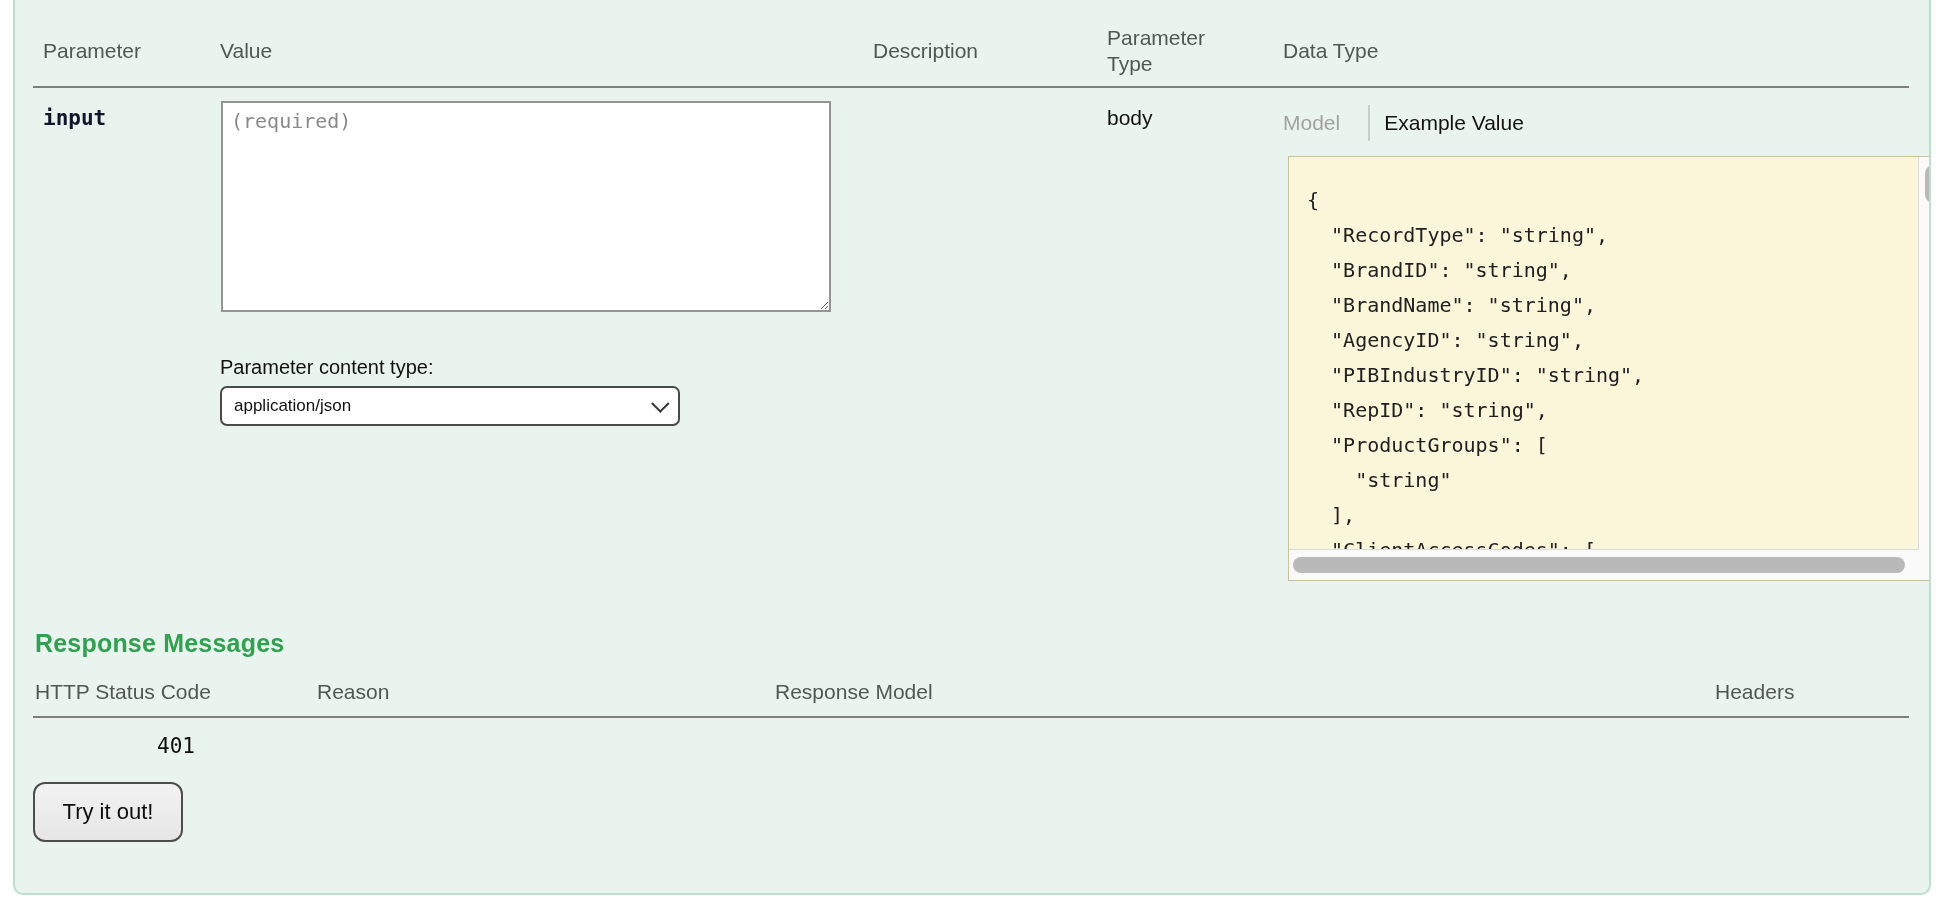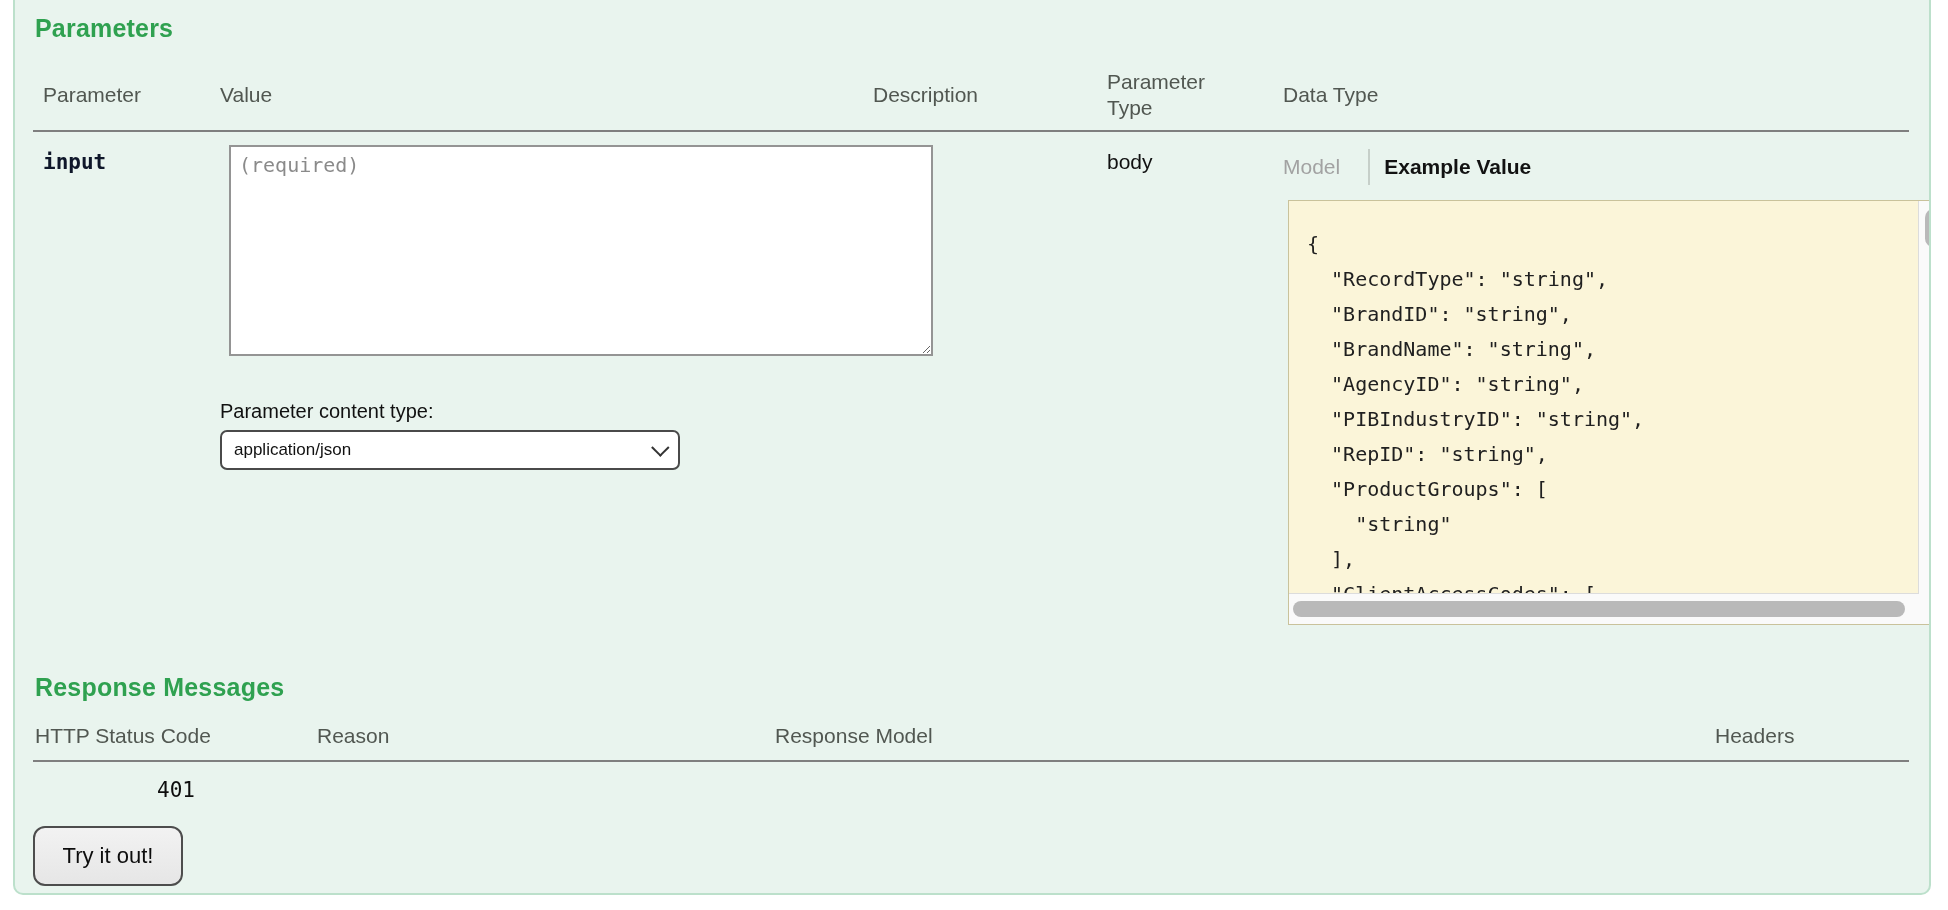--- a/index.html
+++ b/index.html
@@ -27,21 +27,21 @@
   .phead { margin-top:16px; min-height:70px; align-items:center; }
   .phead .hcell { color:#515751; font-size:21px; }
   .hcell-narrow span { display:inline-block; max-width:110px; line-height:26px; }
 
   .pbody { padding-top:13px; align-items:start; }
   .mono { font-family:"DejaVu Sans Mono","Liberation Mono",monospace; }
   .param-name { font-size:21px; font-weight:bold; color:#0f172a; padding-top:5px; }
   .param-type { font-size:21px; color:#111; padding-top:5px; }
 
   textarea.value-input {
-    display:block; margin-left:9px; width:704px; height:211px;
+    display:block; margin-left:1px; width:610px; height:211px;
     border:2px solid #949494; background:#ffffff; resize:both;
     font-family:"DejaVu Sans Mono","Liberation Mono",monospace;
     font-size:20px; color:#222; padding:6px 8px;
   }
   textarea.value-input::placeholder { color:#8a8a8a; opacity:1; }
 
   .ct-label { margin-top:44px; font-size:20px; color:#111; }
   .select-box {
     margin-top:7px; width:460px; height:40px; background:#fff;
     border:2px solid #4a4a4a; border-radius:7px;
@@ -52,21 +52,21 @@
   .chevron {
     width:13px; height:13px; border-right:2.5px solid #333; border-bottom:2.5px solid #333;
     transform:rotate(45deg) translateY(-4px);
   }
 
   
   .dt-cell { }
   .dt-tabs { display:flex; align-items:center; margin-top:2px; height:40px; }
   .tab-model { color:#a2a2a2; font-size:21px; padding-right:28px; cursor:pointer; }
   .tab-divider { width:2px; height:36px; background:#c6cfc9; }
-  .tab-example { color:#121212; font-size:21px; font-weight:700; padding-left:14px; cursor:pointer; }
+  .tab-example { color:#121212; font-size:21px; font-weight:400; padding-left:14px; cursor:pointer; }
 
   .example-panel {
     position:relative; margin:13px 0 0 5px; width:661px; height:425px;
     background:#fafafa; border:1px solid #c9c29b;
   }
   .example-scroll {
     position:absolute; left:0; top:0; right:29px; bottom:30px;
     background:#fbf5d9; border-right:1px solid #dcdcdc; border-bottom:1px solid #dcdcdc;
     overflow:hidden;
   }
@@ -95,21 +95,20 @@
     border:2px solid #4d4d4d; border-radius:12px;
     font-family:"Liberation Sans","DejaVu Sans",sans-serif;
     font-size:22px; color:#0d0d0d; cursor:pointer;
   }
 </style>
 </head>
 <body>
 
 <div class="panel">
 
-  <h2 class="section-title">Parameters</h2>
 
   <div class="pgrid phead">
     <div class="hcell">Parameter</div>
     <div class="hcell">Value</div>
     <div class="hcell">Description</div>
     <div class="hcell hcell-narrow">
       <span>Parameter Type</span>
     </div>
     <div class="hcell">Data Type</div>
   </div>

